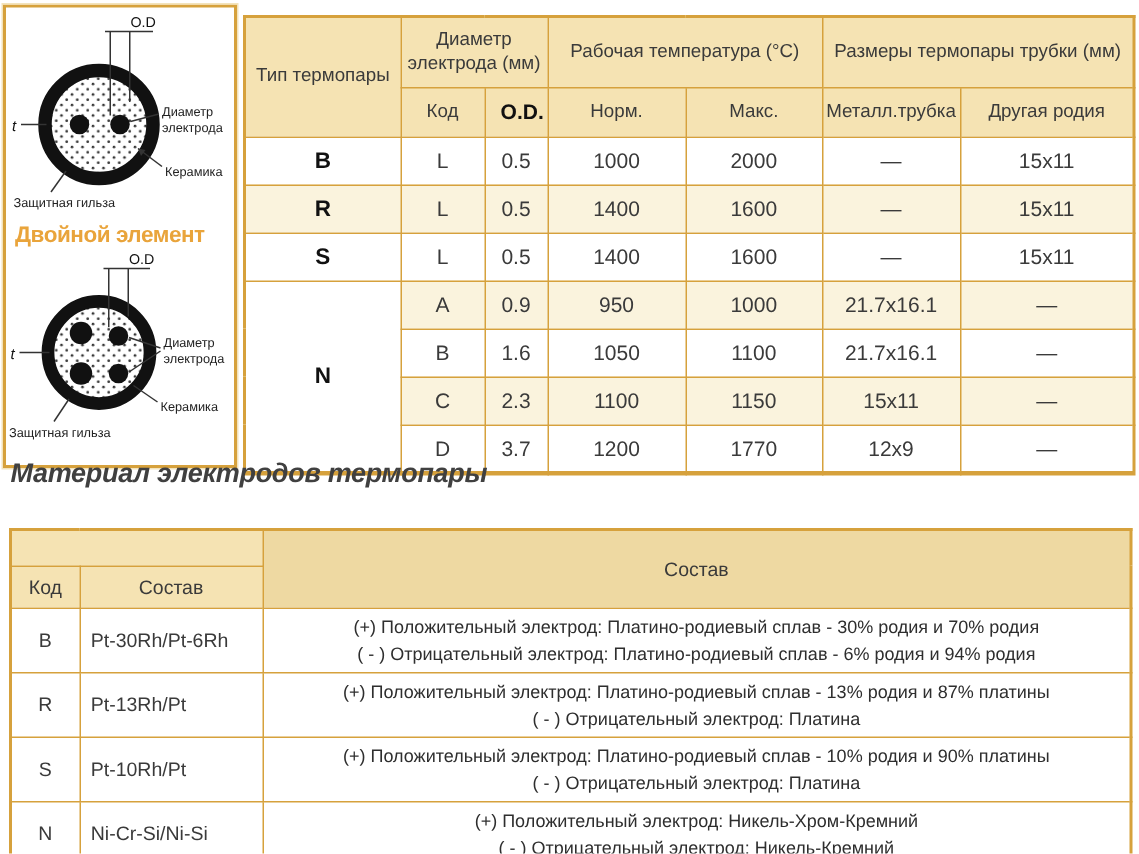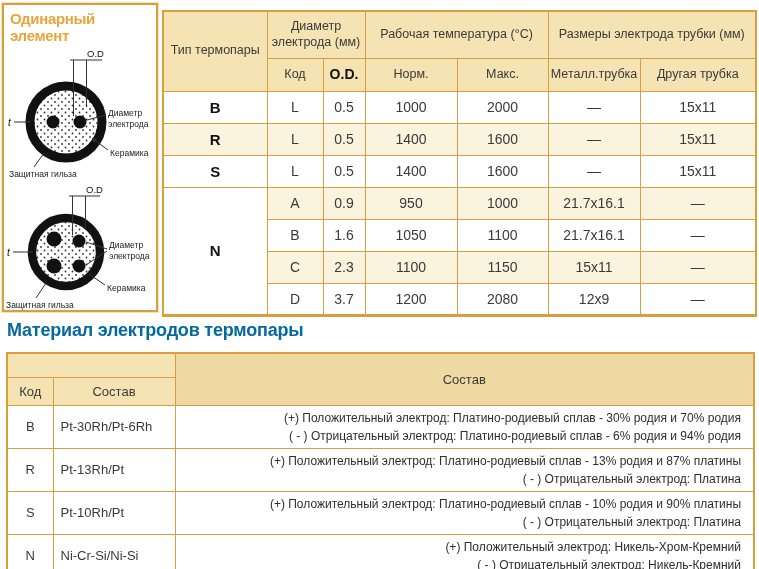--- a/index.html
+++ b/index.html
@@ -24,65 +24,64 @@
   .spec-table {
     position: absolute; left: 162px; top: 10px; width: 593px;
     border-collapse: collapse; table-layout: fixed;
     border: 2px solid #d6a13c; border-bottom-width: 3px;
   }
   .spec-table th, .spec-table td {
     border: 1px solid #d6a13c; text-align: center; vertical-align: middle;
     font-size: 12.5px; color: #3a3a3a;
   }
   .spec-table th { background: #f5e3b3; font-weight: normal; line-height: 1.25; padding: 2px; }
-  .spec-table th.od-hdr { font-weight: bold; color: #111; font-size: 14px; }
+  .spec-table th.od-hdr { font-weight: bold; color: #111; font-size: 14px; text-align: right; }
   .spec-table tr.hdr1 { height: 47px; }
   .spec-table tr.hdr2 { height: 33px; }
   .spec-table tr.data { height: 32px; }
   .spec-table td { font-size: 14px; background: #fff; }
   .spec-table tr.alt td { background: #faf3dd; }
   .spec-table td.type { font-weight: bold; font-size: 15px; color: #111; background: #fff; }
   .spec-table tr.alt td.type { background: #faf3dd; }
   .spec-table td.type-span { background: #fff !important; }
 
   
   .materials-title {
-    position: absolute; left: 7px; top: 320px;
-    font-size: 18px; font-weight: bold; 
-    color: #0369a1; letter-spacing: -0.2px;
+    position: absolute; left: 7px; top: 305px;
+    font-size: 18px; font-weight: bold; font-style: italic;
+    color: #404040; letter-spacing: -0.2px;
   }
   .mat-table {
     position: absolute; left: 6px; top: 352px; width: 747px;
     border-collapse: collapse; table-layout: fixed;
     border: 2px solid #d6a13c; border-bottom: 3px solid #14141e;
   }
   .mat-table th, .mat-table td {
     border: 1px solid #d6a13c; vertical-align: middle;
     font-size: 13px; color: #3a3a3a;
   }
   .mat-table tr.mhdr1 { height: 24px; }
   .mat-table tr.mhdr2 { height: 28px; }
   .mat-table th { background: #f5e3b3; font-weight: normal; text-align: center; }
   .mat-table th.comp-detail { background: #eed9a2; font-size: 13px; }
   .mat-table td { background: #fff; }
   .mat-table td.mcode { text-align: center; }
   .mat-table td.mcomp { text-align: left; padding-left: 7px; }
-  .mat-table td.mdesc { text-align: right; padding: 3px 12px; }
+  .mat-table td.mdesc { text-align: center; padding: 3px 12px; }
   .mat-table td.mdesc div { font-size: 12px; line-height: 1.5; color: #2e2e2e; white-space: nowrap; }
   .mat-table tr.mrow1 { height: 42px; }
   .mat-table tr.mrow2 { height: 42px; }
   .mat-table tr.mrow3 { height: 38px; }
   .mat-table tr.mrow4 { height: 36px; }
 </style>
 </head>
 <body>
 
 <div class="panel">
 
-  <div class="panel-title">Одинарный элемент</div>
 
   <svg width="152" height="138" viewBox="0 0 152 138">
     <defs>
       <pattern id="dots1" width="7" height="7" patternUnits="userSpaceOnUse">
         <rect width="7" height="7" fill="#ffffff"></rect>
         <circle cx="2" cy="2" r="0.9" fill="#333"></circle>
         <circle cx="5.5" cy="5.5" r="0.9" fill="#333"></circle>
       </pattern>
     </defs>
 
@@ -106,20 +105,21 @@
     <text x="104" y="83" class="dlabel">электрода</text>
 
     <line x1="88" y1="94" x2="104" y2="106" stroke="#333" stroke-width="1"></line>
     <path d="M88 94 l5 1 -3 4 z" fill="#333"></path>
     <text x="106" y="112" class="dlabel">Керамика</text>
 
     <line x1="40" y1="109" x2="30" y2="123" stroke="#333" stroke-width="1"></line>
     <text x="5" y="133" class="dlabel">Защитная гильза</text>
   </svg>
 
+  <div class="panel-title">Двойной элемент</div>
 
   <svg width="152" height="134" viewBox="0 0 152 134">
     <defs>
       <pattern id="dots2" width="7" height="7" patternUnits="userSpaceOnUse">
         <rect width="7" height="7" fill="#ffffff"></rect>
         <circle cx="2" cy="2" r="0.9" fill="#333"></circle>
         <circle cx="5.5" cy="5.5" r="0.9" fill="#333"></circle>
       </pattern>
     </defs>
     <circle cx="62" cy="70" r="34" fill="url(#dots2)" stroke="#111" stroke-width="8.5"></circle>
@@ -156,29 +156,29 @@
     <col style="width:92px">
       <col style="width:91px">
       <col style="width:92px">
       <col style="width:116px">
   </colgroup>
   <tbody>
       <tr class="hdr1">
     <th rowspan="2">Тип термопары</th>
     <th colspan="2">Диаметр электрода (мм)</th>
     <th colspan="2">Рабочая температура (°C)</th>
-    <th colspan="2">Размеры электрода трубки (мм)</th>
+    <th colspan="2">Размеры термопары трубки (мм)</th>
   </tr>
   <tr class="hdr2">
     <th>Код</th>
     <th class="od-hdr">O.D.</th>
     <th>Норм.</th>
     <th>Макс.</th>
     <th>Металл.трубка</th>
-    <th>Другая трубка</th>
+    <th>Другая родия</th>
   </tr>
   <tr class="data">
     <td class="type">B</td>
     <td>L</td>
     <td>0.5</td>
     <td>1000</td>
     <td>2000</td>
     <td>—</td>
     <td>15x11</td>
   </tr>
@@ -222,21 +222,21 @@
     <td>2.3</td>
     <td>1100</td>
     <td>1150</td>
     <td>15x11</td>
     <td>—</td>
   </tr>
   <tr class="data">
     <td>D</td>
     <td>3.7</td>
     <td>1200</td>
-    <td>2080</td>
+    <td>1770</td>
     <td>12x9</td>
     <td>—</td>
   </tr>
 </tbody>
   </table>
 
 <div class="materials-title">Материал электродов термопары</div>
 
 <table class="mat-table">
   <colgroup>

